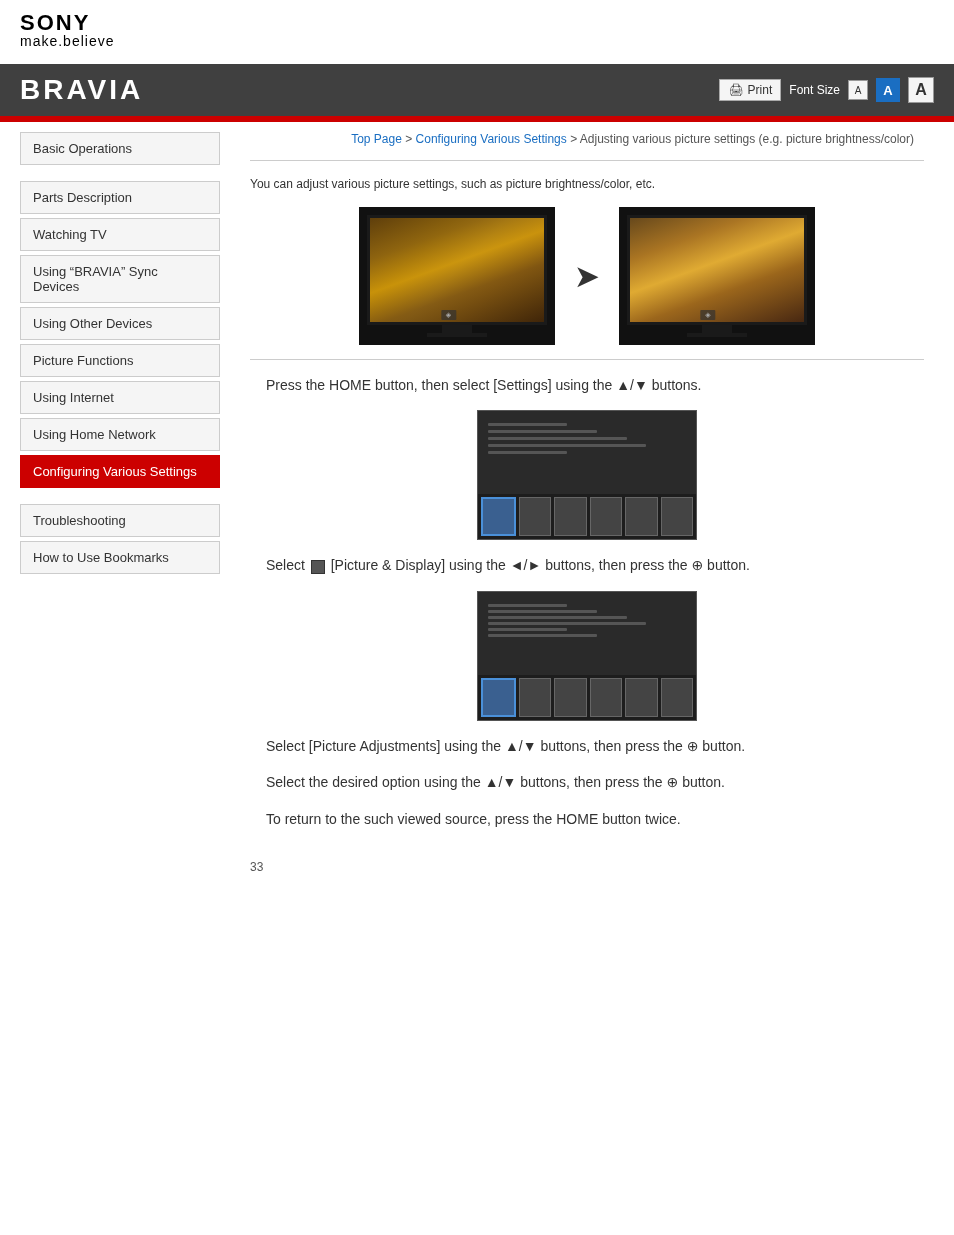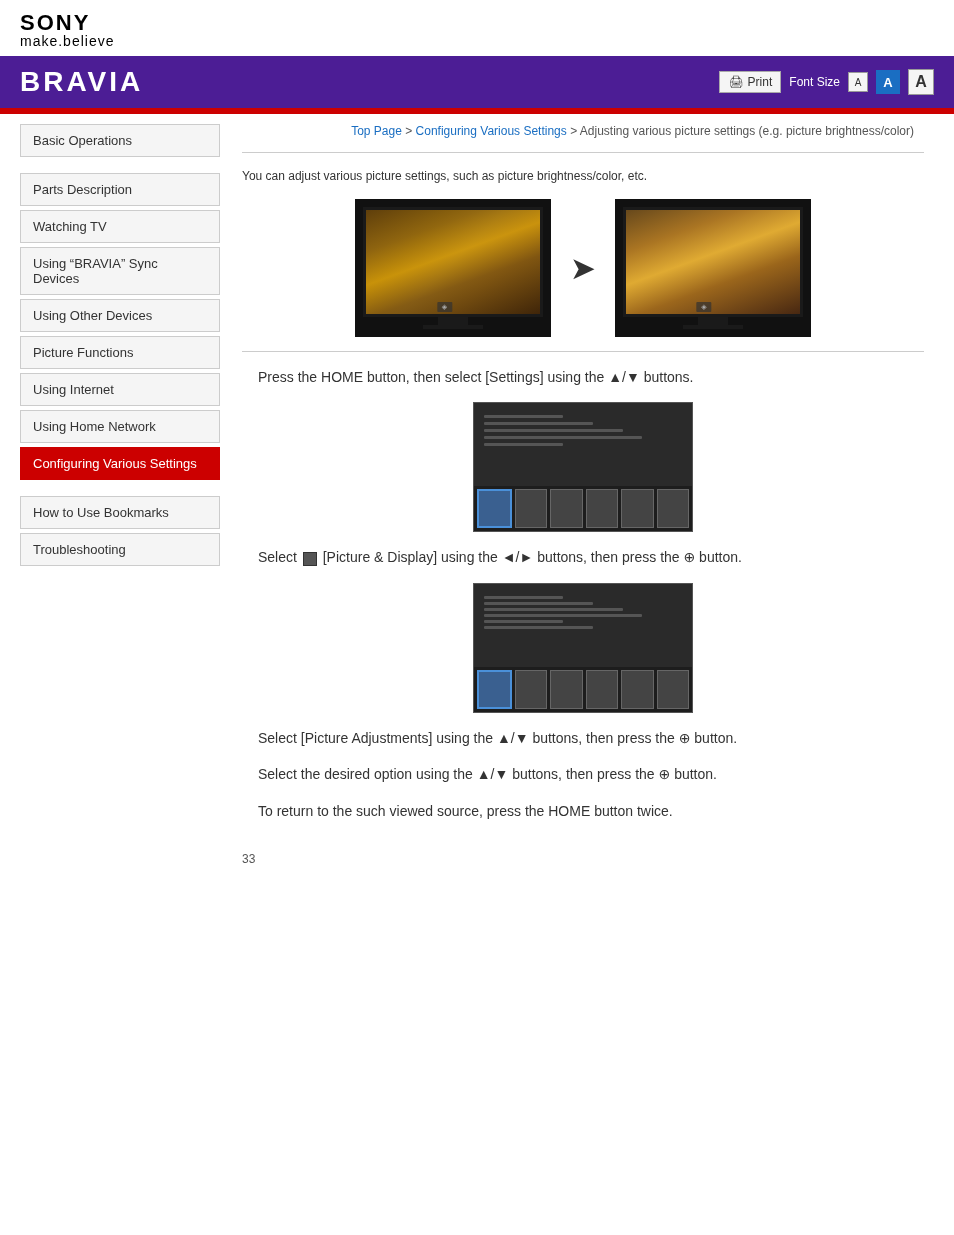--- a/index.html
+++ b/index.html
@@ -6,21 +6,21 @@
     body {
       font-family: Arial, Helvetica, sans-serif;
       background: #fff;
       color: #333;
       width: 954px;
       min-height: 1235px;
     }
 
     
     .top-header {
-      padding: 12px 20px 8px 20px;
+      padding: 12px 20px 16px 20px;
       display: flex;
       align-items: flex-start;
     }
     .sony-logo {
       display: flex;
       flex-direction: column;
       line-height: 1;
     }
     .sony-logo .sony-text {
       font-size: 22px;
@@ -29,21 +29,21 @@
       color: #000;
     }
     .sony-logo .tagline {
       font-size: 14px;
       color: #000;
       letter-spacing: 1px;
     }
 
     
     .banner {
-      background: #4c1d95;
+      background: #404040;
       padding: 10px 20px;
       display: flex;
       align-items: center;
       justify-content: space-between;
     }
     .banner-title {
       font-size: 28px;
       font-weight: bold;
       color: #fff;
       letter-spacing: 3px;
@@ -85,21 +85,21 @@
     
     .red-bar {
       height: 6px;
       background: #c00;
     }
 
     
     .main-layout {
       display: flex;
       padding: 10px 20px;
-      gap: 12px;
+      gap: 20px;
     }
 
     
     .sidebar {
       width: 200px;
       flex-shrink: 0;
     }
     .sidebar-item {
       border: 1px solid #ccc;
       padding: 8px 12px;
@@ -296,22 +296,22 @@
     <div class="sidebar-spacer"></div>
     <div class="sidebar-item">Parts Description</div>
     <div class="sidebar-item">Watching TV</div>
     <div class="sidebar-item">Using “BRAVIA” Sync Devices</div>
     <div class="sidebar-item">Using Other Devices</div>
     <div class="sidebar-item">Picture Functions</div>
     <div class="sidebar-item">Using Internet</div>
     <div class="sidebar-item">Using Home Network</div>
     <div class="sidebar-item active">Configuring Various Settings</div>
     <div class="sidebar-spacer"></div>
+    <div class="sidebar-item">Troubleshooting</div>
     <div class="sidebar-item">How to Use Bookmarks</div>
-    <div class="sidebar-item">Troubleshooting</div>
   </nav>
 
   <div class="content">
 
     <div class="breadcrumb">
       <a href="#">Top Page</a>
       <span> &gt; </span>
       <a href="#">Configuring Various Settings</a>
       <span> &gt; </span>
       <span> Adjusting various picture settings (e.g. picture brightness/color)</span>

